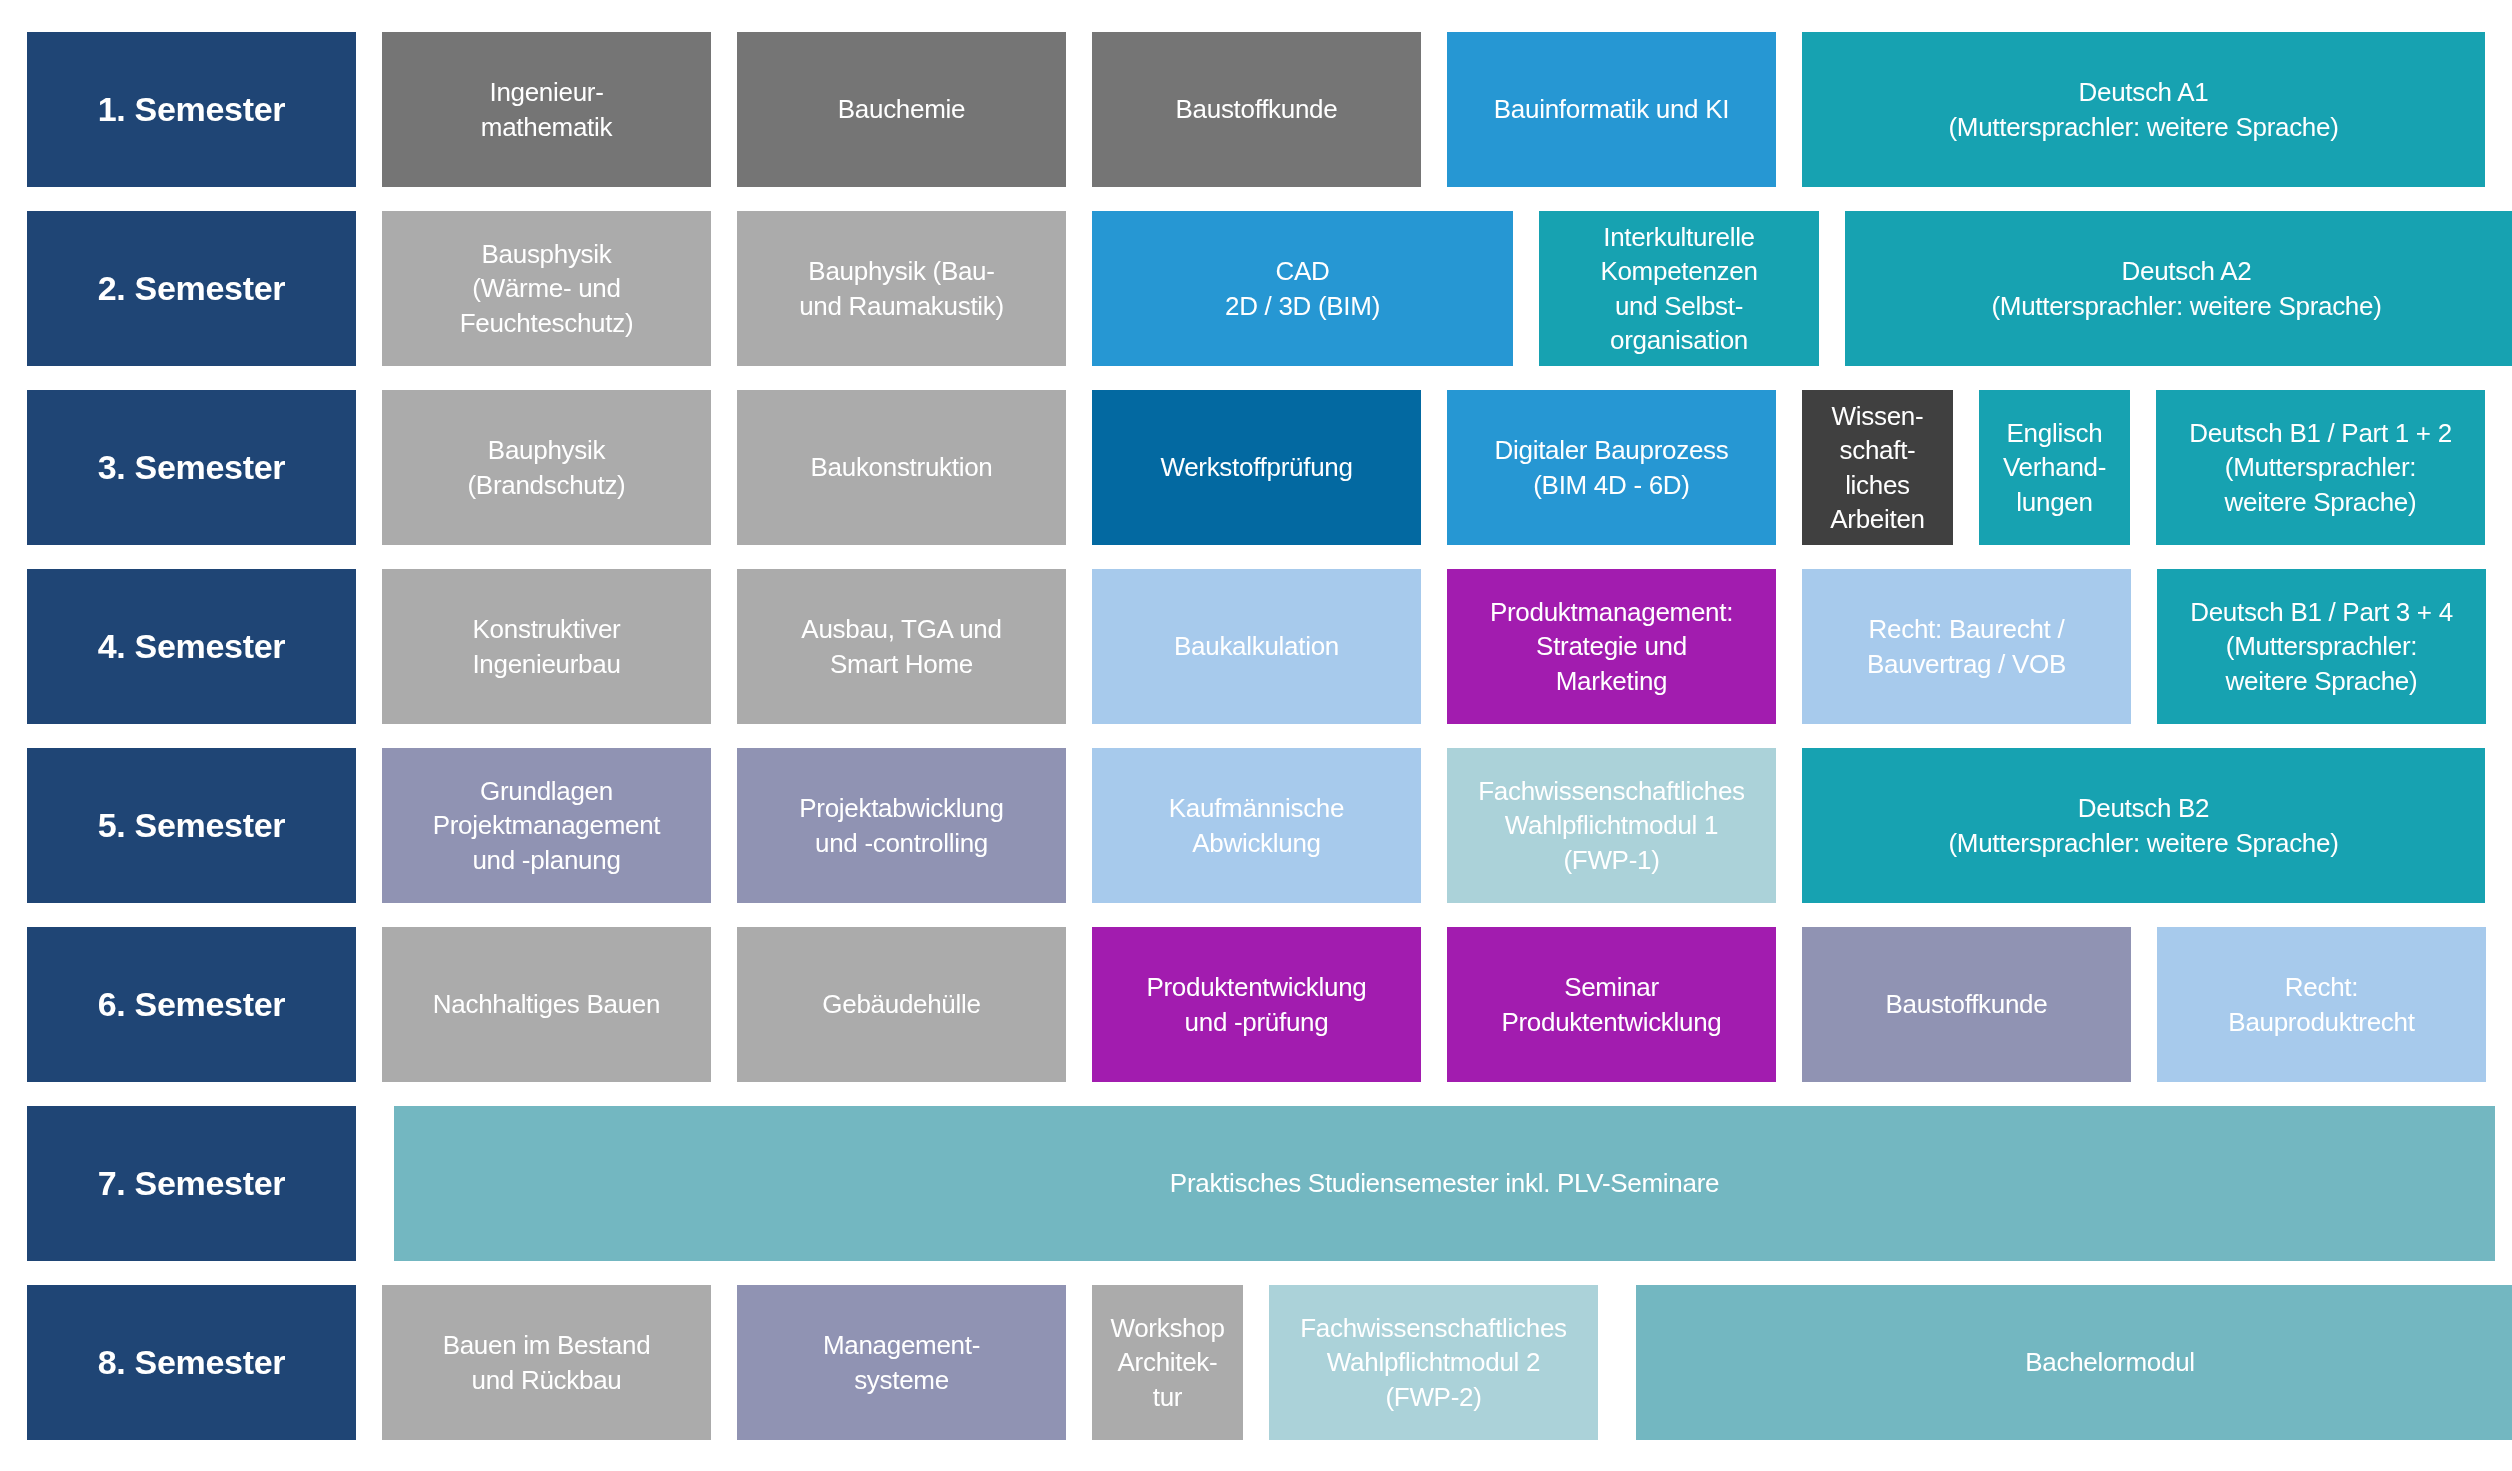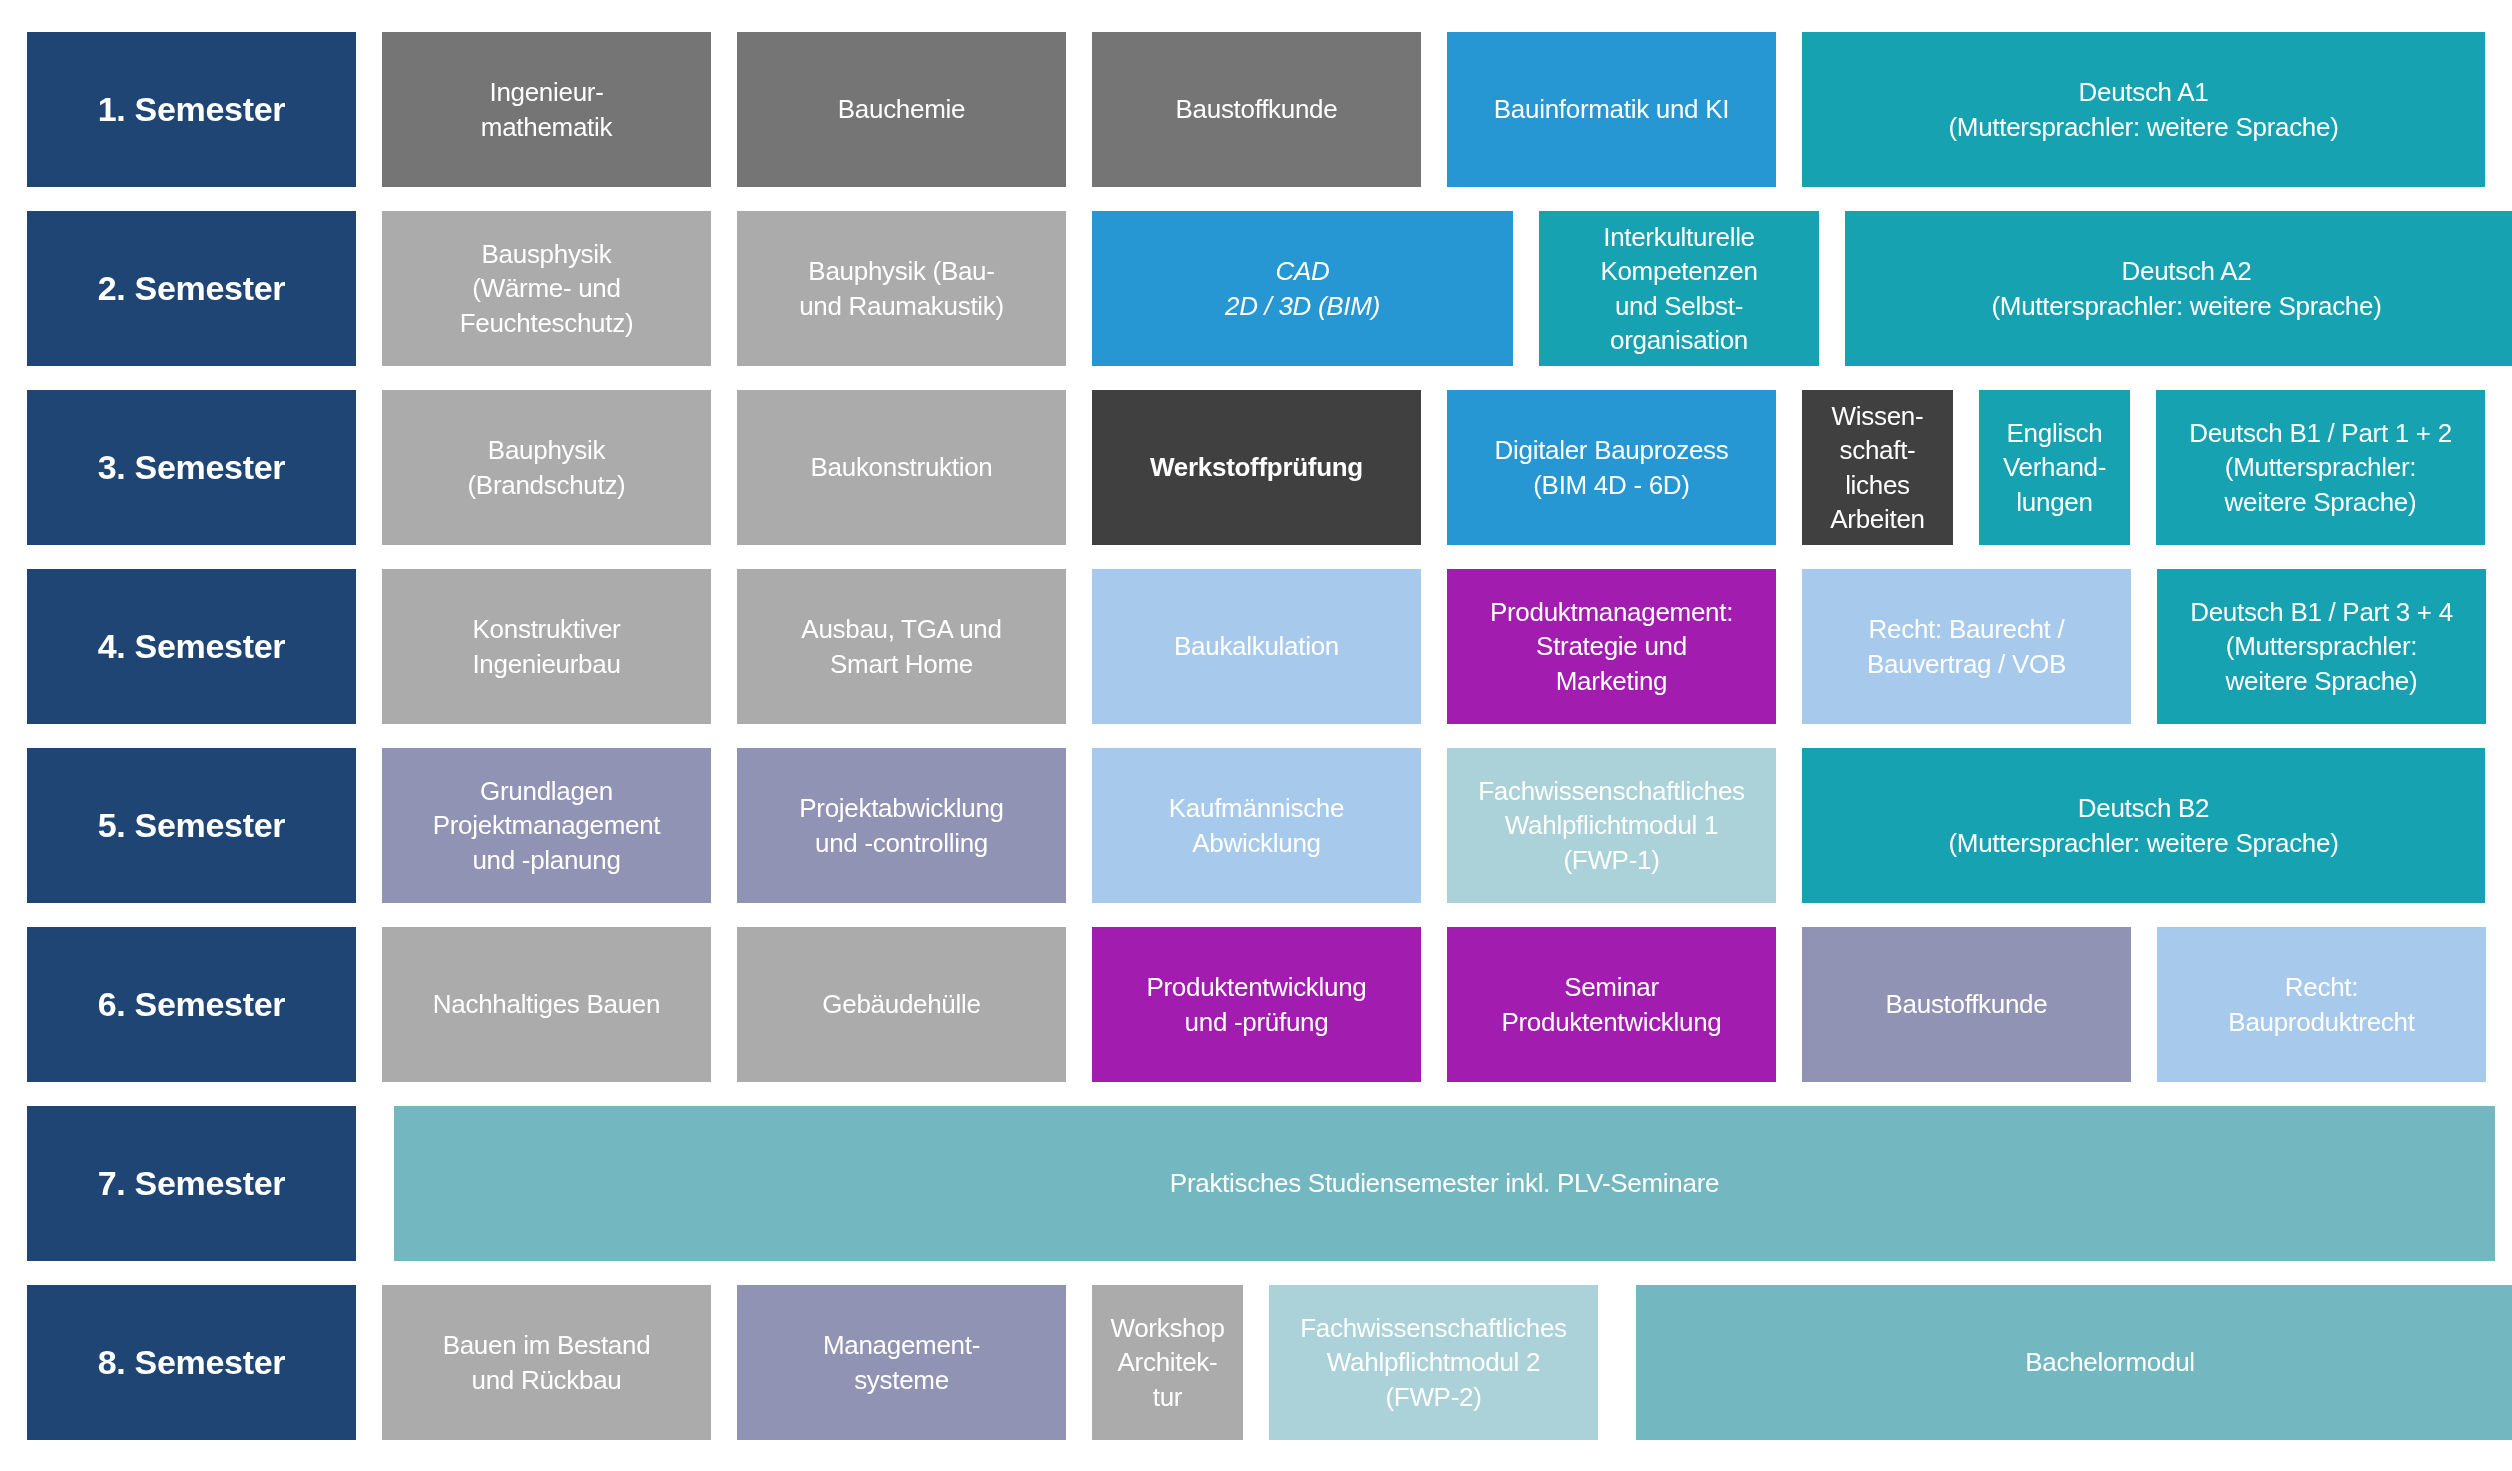--- a/index.html
+++ b/index.html
@@ -24,27 +24,27 @@
     height: 155px; flex: none; box-sizing: border-box;
     display: flex; align-items: center; justify-content: center;
     color: #ffffff; font-size: 26px; font-weight: 400; line-height: 1.32;
     text-align: center; white-space: pre-line; letter-spacing: -0.3px;
     padding: 0 4.7px;
   }
   
   .w-std  { width: 329px; }
   .w-half { width: 151px; }
   .w-wide { width: 683px; }
-  .w-cad  { width: 421px; font-style: italic; }
+  .w-cad  { width: 421px; }
   .w-int  { width: 280px; }
   .w-full { width: 2101px; }
   .w-bach { width: 948px; }
   
   .bg-gray-d  { background: #757575; }
-  .bg-gray-dd { background: #404040; font-weight: bold; }
+  .bg-gray-dd { background: #0369a1; }
   .bg-gray-m  { background: #ababab; }
   .bg-gray-l  { background: #a21caf; }
   .bg-blue    { background: #2697d3; }
   .bg-teal    { background: #17a2b1; }
   .bg-teal-l  { background: #404040; }
   .bg-teal-p  { background: #abd2d9; }
   .bg-teal-s  { background: #73b7c1; margin-left: 12px; }
   .bg-blue-l  { background: #a7caec; }
   .bg-purple  { background: #9093b3; }
 </style>

